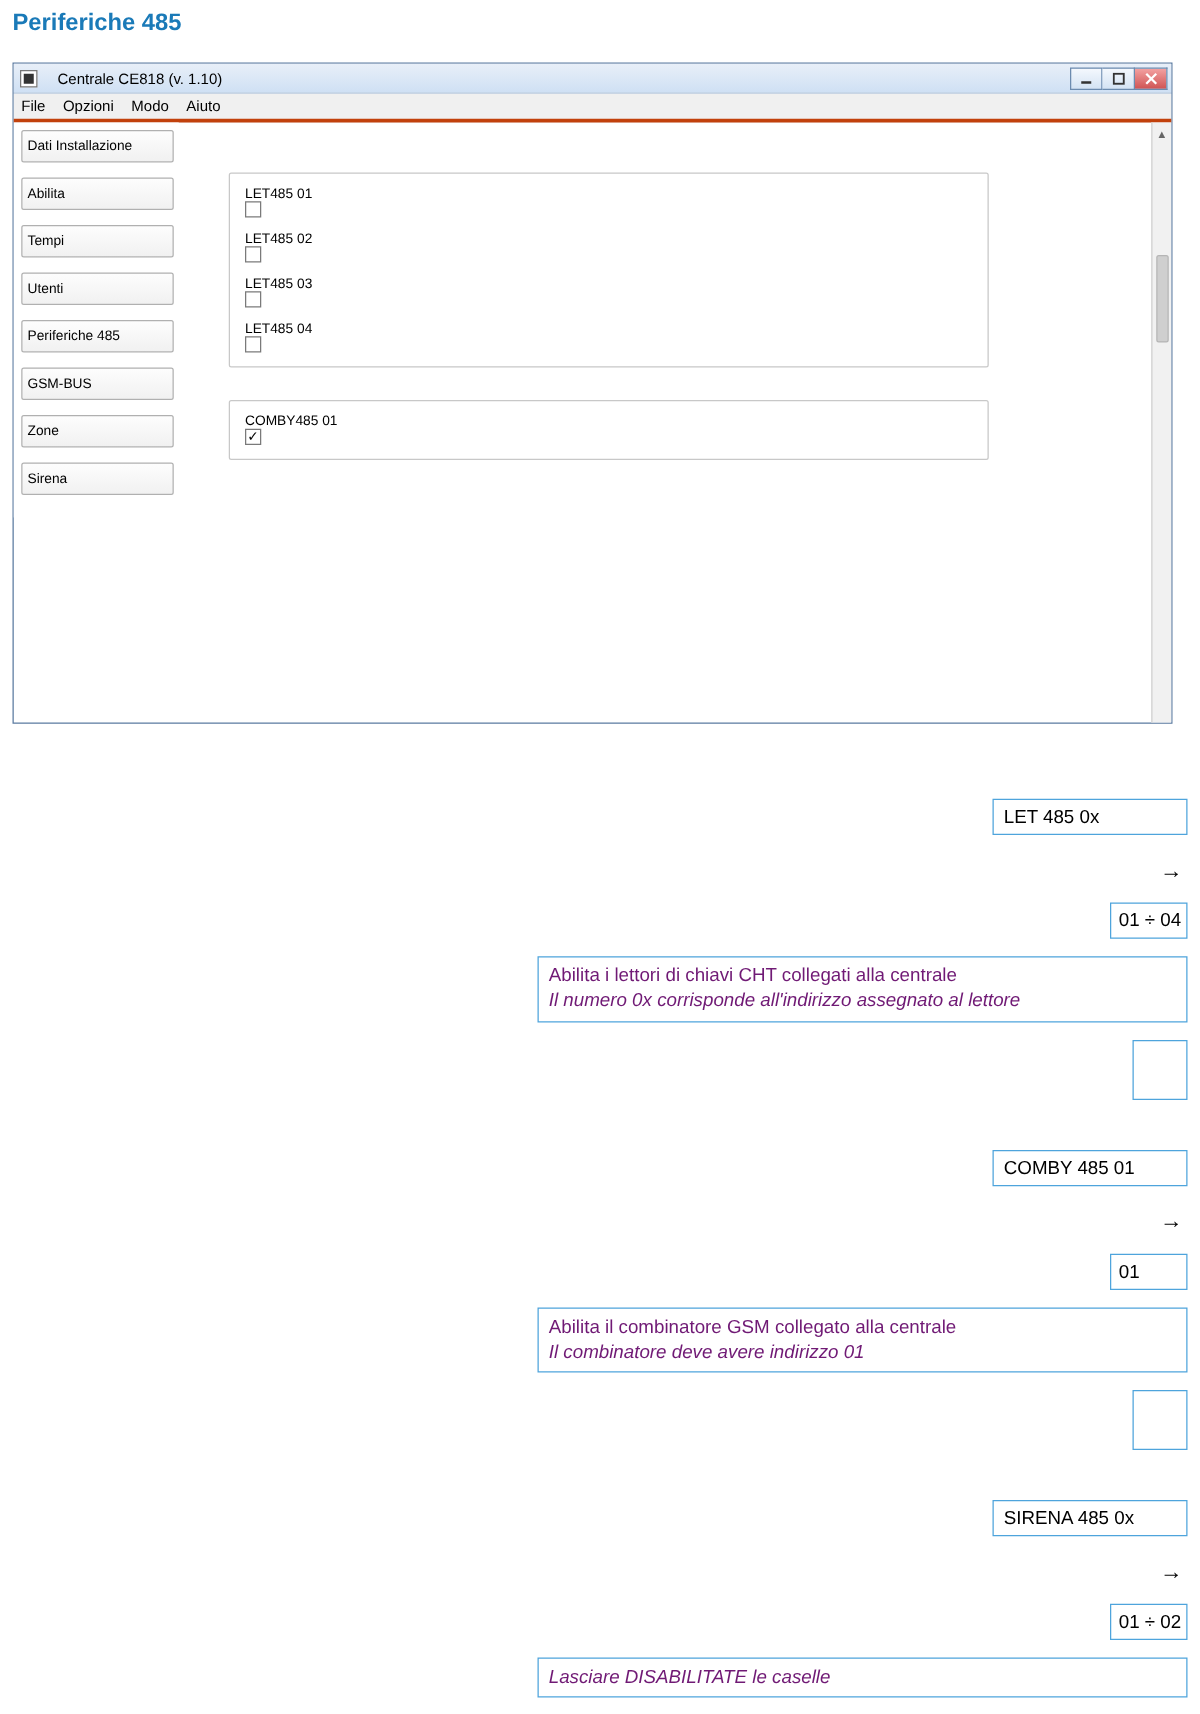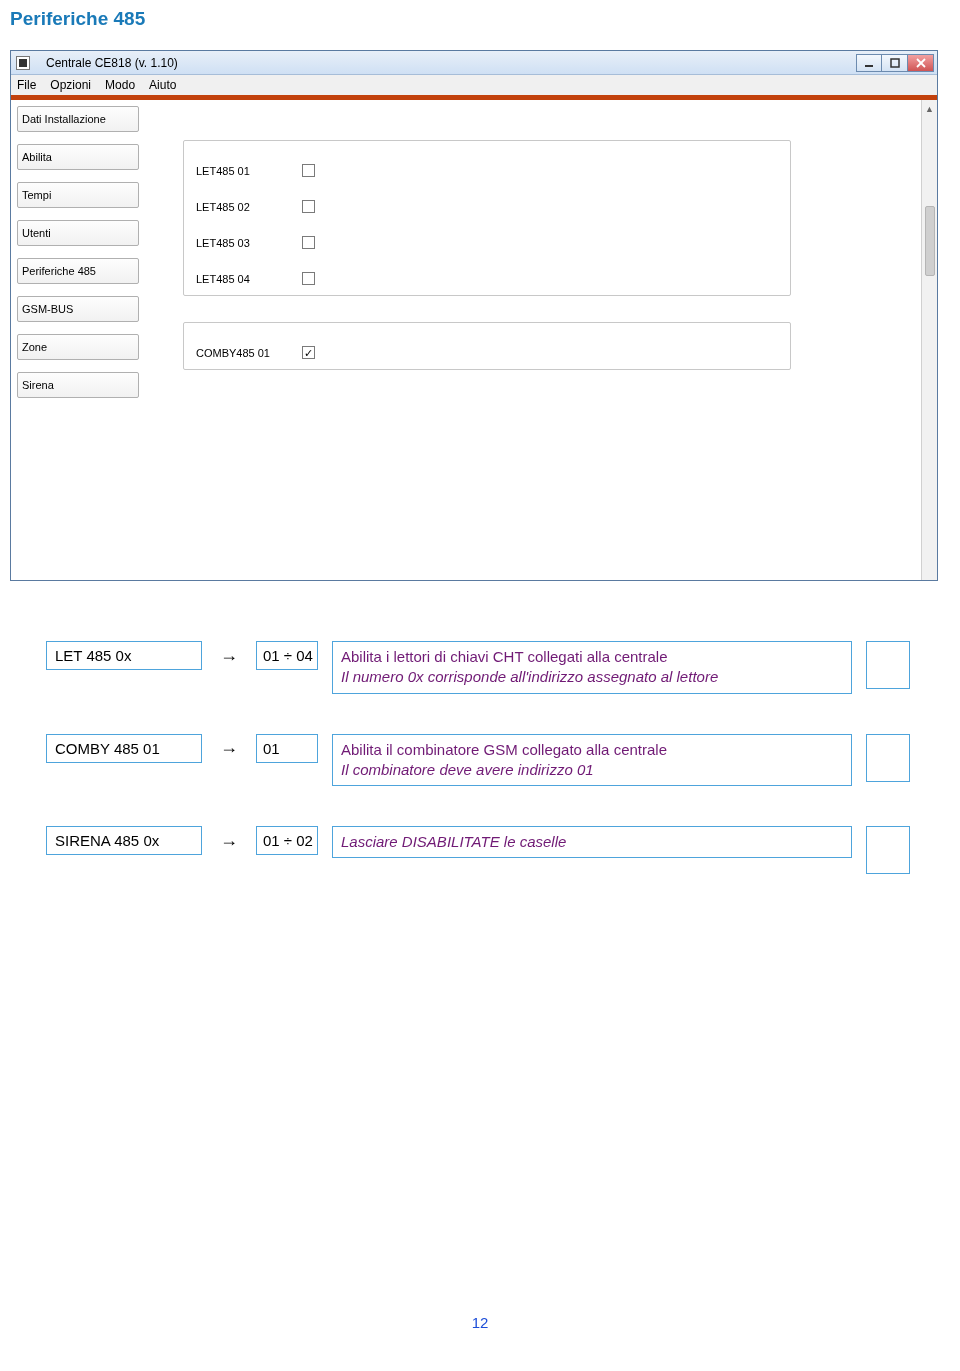--- a/index.html
+++ b/index.html
@@ -72,21 +72,21 @@
   .win-btn + .win-btn { border-left: none; }
   .win-btn.close {
     background: linear-gradient(#f3a1a1, #cf5454);
     color: #fff;
     font-weight: bold;
   }
   .win-btn svg { width:10px; height:10px; }
 
   .menubar {
     background: #f0f0f0;
-    border-bottom: 5px solid #c2410c;
+    border-bottom: 3px solid #c2410c;
     padding: 3px 6px;
     display: flex;
     gap: 14px;
     font-size: 12px;
   }
   .menubar span { color: #000; }
 
   .client {
     display: flex;
     align-items: flex-start;
@@ -139,24 +139,24 @@
   .group {
     border: 1px solid #c8c8c8;
     border-radius: 2px;
     padding: 10px 12px;
     width: 608px;
     margin-bottom: 26px;
     background: #fff;
   }
   .row {
     display: flex;
-    align-items: flex-end;
+    align-items: flex-start;
     height: 26px;
-    gap: 14px;
     margin-bottom: 10px;
+    flex-direction: column;
   }
   .row:last-child { margin-bottom: 0; }
   .row-label {
     width: 92px;
     font-size: 11px;
     color: #000;
   }
   .checkbox {
     width: 13px;
     height: 13px;
@@ -170,23 +170,24 @@
     color: #000;
   }
 
   
   .desc-section {
     margin-top: 60px;
     margin-left: 36px;
   }
   .desc-row {
     display: flex;
-    align-items: flex-start;
+    align-items: flex-end;
     gap: 14px;
     margin-bottom: 40px;
+    flex-direction: column;
   }
   .desc-cell-name {
     width: 156px;
     border: 1px solid #4ea4dc;
     padding: 5px 8px;
     font-size: 15px;
     color: #000;
   }
   .desc-arrow {
     width: 26px;

